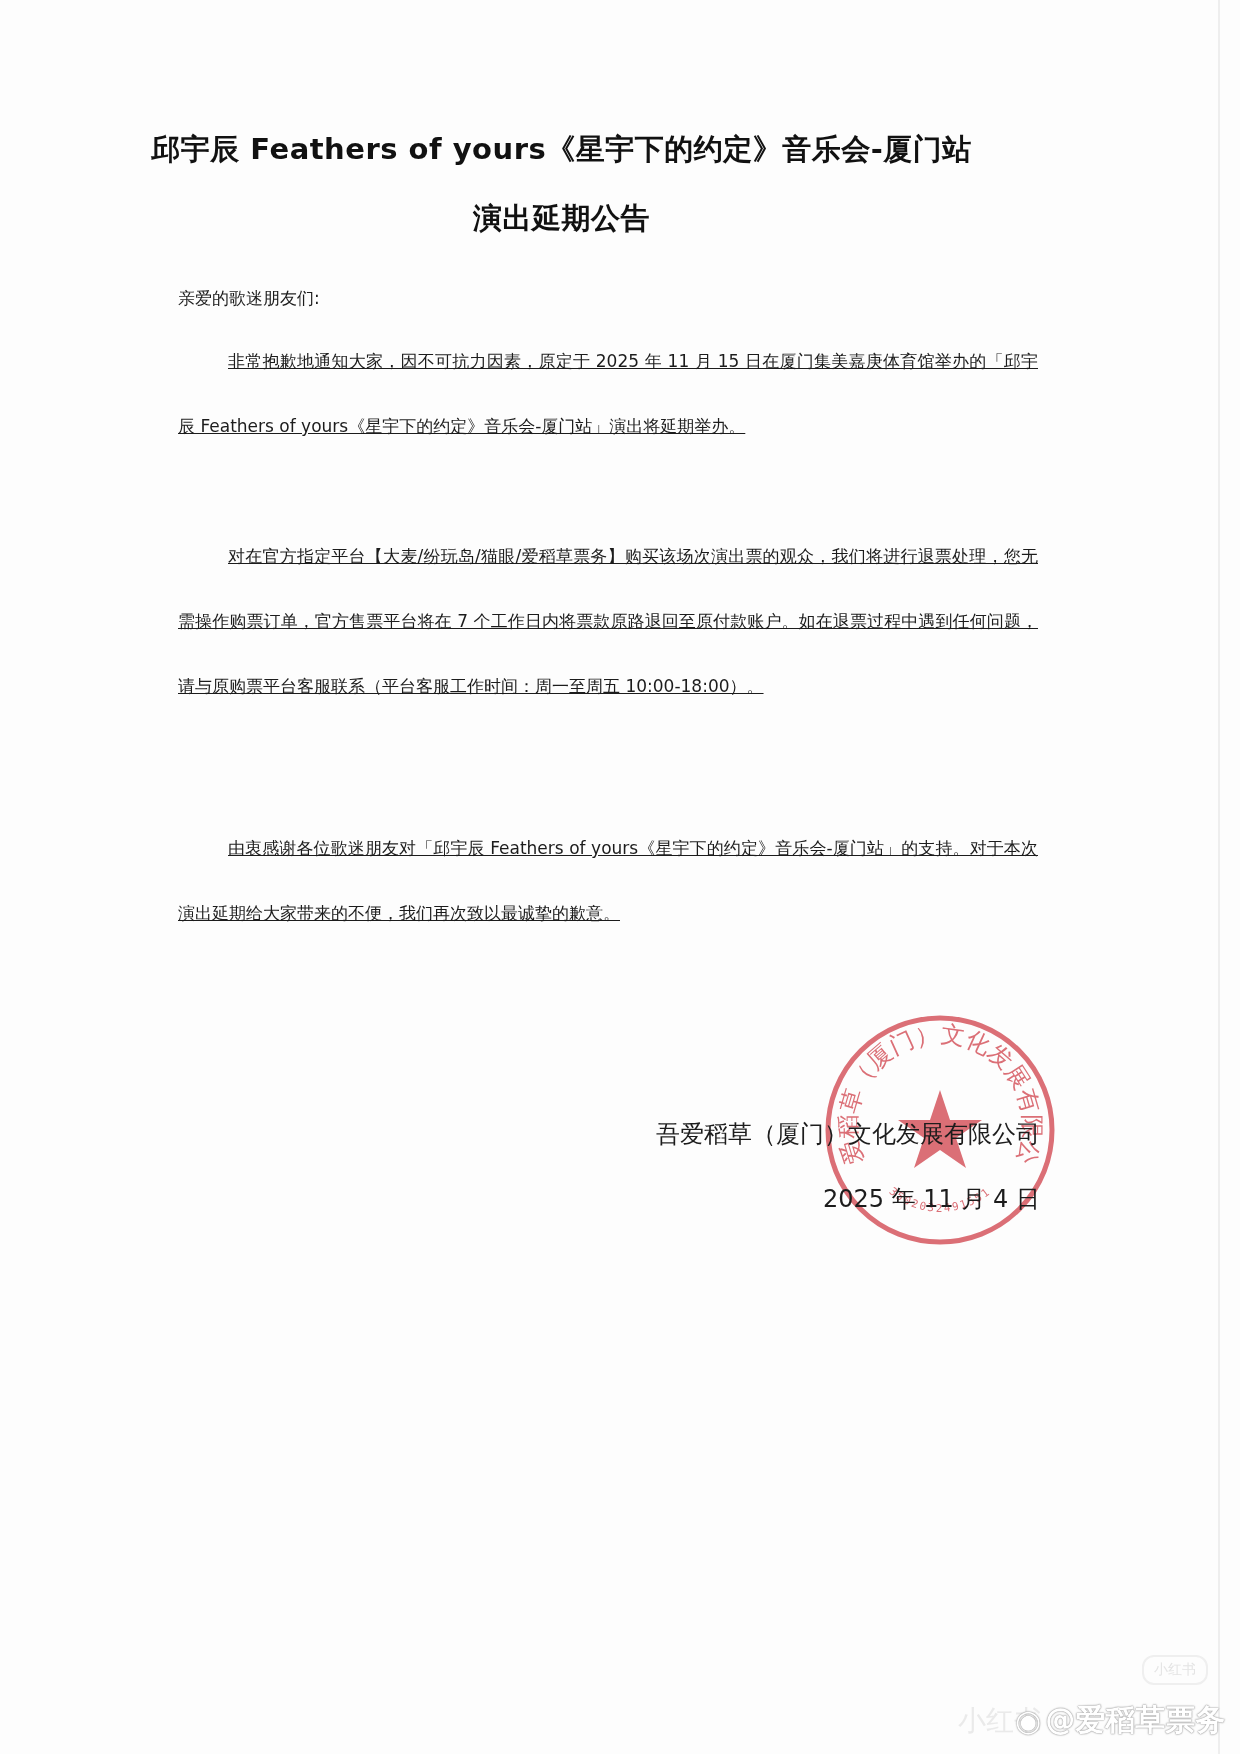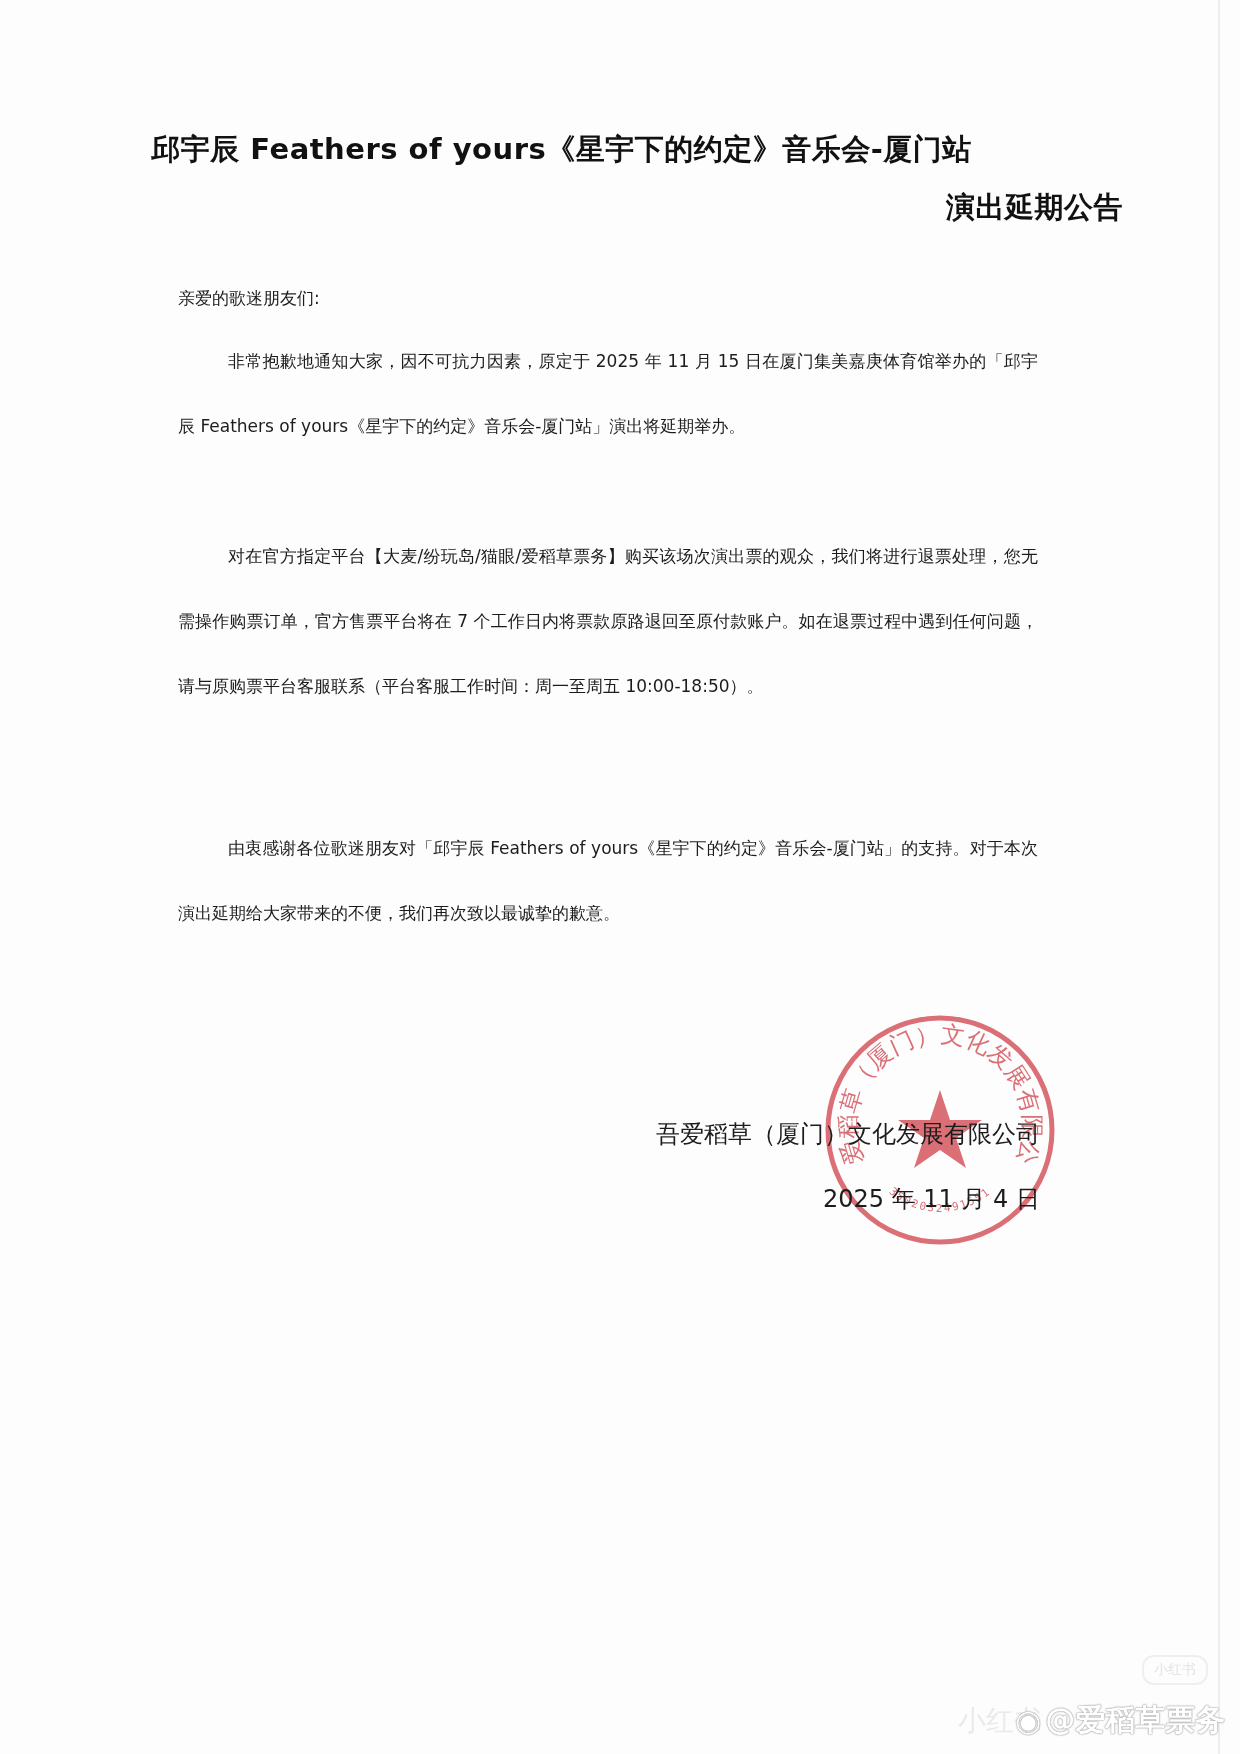--- a/index.html
+++ b/index.html
@@ -13,27 +13,27 @@
   .paper-edge {
     position: absolute; top: 0; bottom: 0; left: 1218px; width: 2px;
     background: #eeeeee;
   }
   .title {
     position: absolute; left: 0; width: 1123px; text-align: center;
     font-weight: bold; font-size: 29px; letter-spacing: 0.5px;
     color: #111;
   }
   .title.l1 { top: 130px; }
-  .title.l2 { top: 188px; text-align: right; }
+  .title.l2 { top: 199px; }
   .body-text {
     position: absolute; left: 178px; width: 860px;
     font-size: 17px; line-height: 65px;
   }
   .greet { top: 266px; }
-  .para { text-indent: 50px; text-align: justify; }
+  .para { text-indent: 50px; text-align: justify; text-decoration: underline; }
   .p1 { top: 329px; }
   .p2 { top: 524px; }
   .p3 { top: 816px; }
   .sign {
     position: absolute; font-size: 24px; right: 200px; text-align: right;
   }
   .sign.company { top: 1118px; }
   .sign.date { top: 1183px; }
   .stamp {
     position: absolute; left: 822px; top: 1012px; width: 236px; height: 236px;
@@ -58,21 +58,21 @@
 </head>
 <body>
 
 <div class="paper-edge"></div>
 
 <div class="title l1">邱宇辰  Feathers of yours《星宇下的约定》音乐会-厦门站</div>
 <div class="title l2">演出延期公告</div>
 
 <div class="body-text greet">亲爱的歌迷朋友们:</div>
 <div class="body-text para p1">非常抱歉地通知大家，因不可抗力因素，原定于 2025 年 11 月 15 日在厦门集美嘉庚体育馆举办的「邱宇辰  Feathers of yours《星宇下的约定》音乐会-厦门站」演出将延期举办。</div>
-<div class="body-text para p2">对在官方指定平台【大麦/纷玩岛/猫眼/爱稻草票务】购买该场次演出票的观众，我们将进行退票处理，您无需操作购票订单，官方售票平台将在 7 个工作日内将票款原路退回至原付款账户。如在退票过程中遇到任何问题，请与原购票平台客服联系（平台客服工作时间：周一至周五  10:00-18:50）。</div>
+<div class="body-text para p2">对在官方指定平台【大麦/纷玩岛/猫眼/爱稻草票务】购买该场次演出票的观众，我们将进行退票处理，您无需操作购票订单，官方售票平台将在 7 个工作日内将票款原路退回至原付款账户。如在退票过程中遇到任何问题，请与原购票平台客服联系（平台客服工作时间：周一至周五  10:00-18:00）。</div>
 <div class="body-text para p3">由衷感谢各位歌迷朋友对「邱宇辰  Feathers of yours《星宇下的约定》音乐会-厦门站」的支持。对于本次演出延期给大家带来的不便，我们再次致以最诚挚的歉意。</div>
 
 <svg class="stamp" viewBox="0 0 236 236">
   <defs>
     <path id="sealArc" d="M 38 140 A 84 84 0 1 1 198 140"></path>
     <path id="numArc" d="M 50 160 A 78 78 0 0 0 186 160"></path>
   </defs>
   <circle cx="118" cy="118" r="112" fill="none" stroke="#d0404a" stroke-width="5"></circle>
   <text font-size="24" fill="#d0404a" font-family="DejaVu Sans, sans-serif">
     <textPath href="#sealArc" startOffset="50%" text-anchor="middle">吾爱稻草（厦门）文化发展有限公司</textPath>

